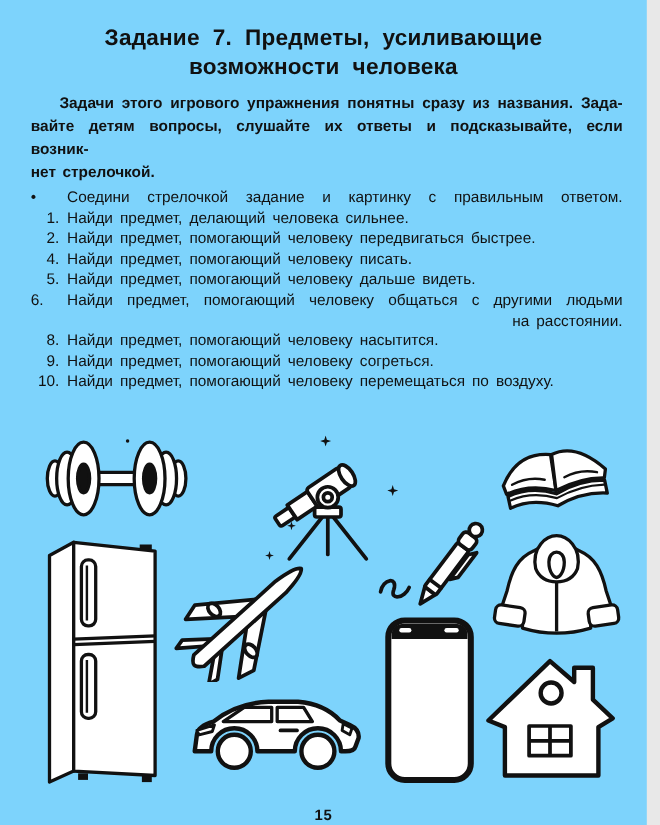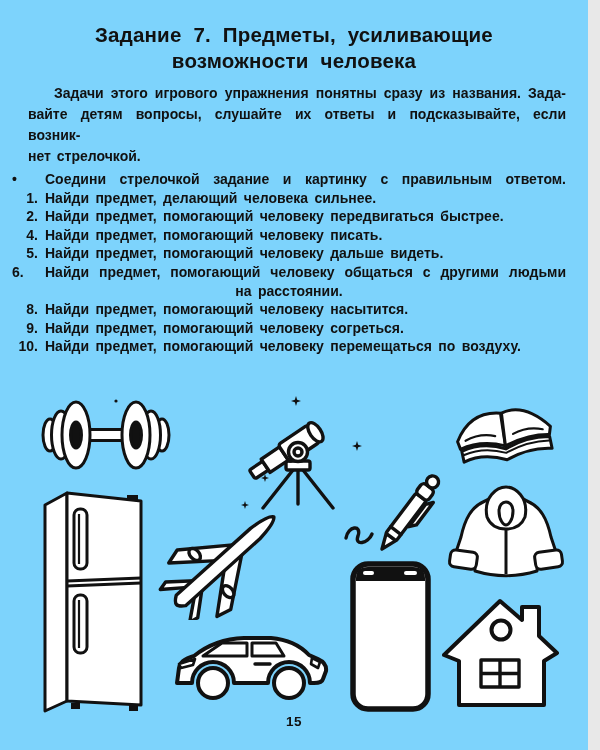--- a/index.html
+++ b/index.html
@@ -5,29 +5,29 @@
   html,body{margin:0;padding:0;background:#e8e8e8;}
   .page{position:relative;width:588px;height:750px;background:#7dd3fc;overflow:hidden;
         font-family:"Liberation Sans",sans-serif;color:#111;}
   
   .title{margin:22px 28px 0;text-align:center;font-weight:bold;font-size:20.5px;
          line-height:26px;word-spacing:6px;letter-spacing:.2px;}
   .intro{margin:9px 22px 0 28px;font-size:14px;line-height:21px;font-weight:bold;word-spacing:2px;}
   .jline{text-align:justify;text-align-last:justify;}
   .first-line{text-indent:26px;}
   .last-line{text-align:left;}
-  .tasks{margin:3px 22px 0 12px;font-size:14px;line-height:18.6px;font-weight:bold;word-spacing:2.5px;}
+  .tasks{margin:3px 22px 0 28px;font-size:14px;line-height:18.6px;font-weight:normal;word-spacing:2.5px;}
   .row{text-align:left;}
   .row.fill{text-align:justify;text-align-last:justify;}
   .num{display:inline-block;width:26px;text-align:right;margin-right:7px;word-spacing:normal;}
-  .cont{text-align:center;}
+  .cont{text-align:right;}
   
   .pic{position:absolute;}
   .pic svg{display:block;width:100%;height:100%;}
-  .footer{position:absolute;left:0;right:0;top:714px;text-align:center;
+  .footer{position:absolute;left:0;right:0;top:733px;text-align:center;
           font-size:13.5px;font-weight:bold;letter-spacing:.5px;}
 </style>
 </head>
 <body>
 
 <div class="page">
 
   <div class="title">
     <div>Задание 7. Предметы, усиливающие</div>
     <div>возможности человека</div>

